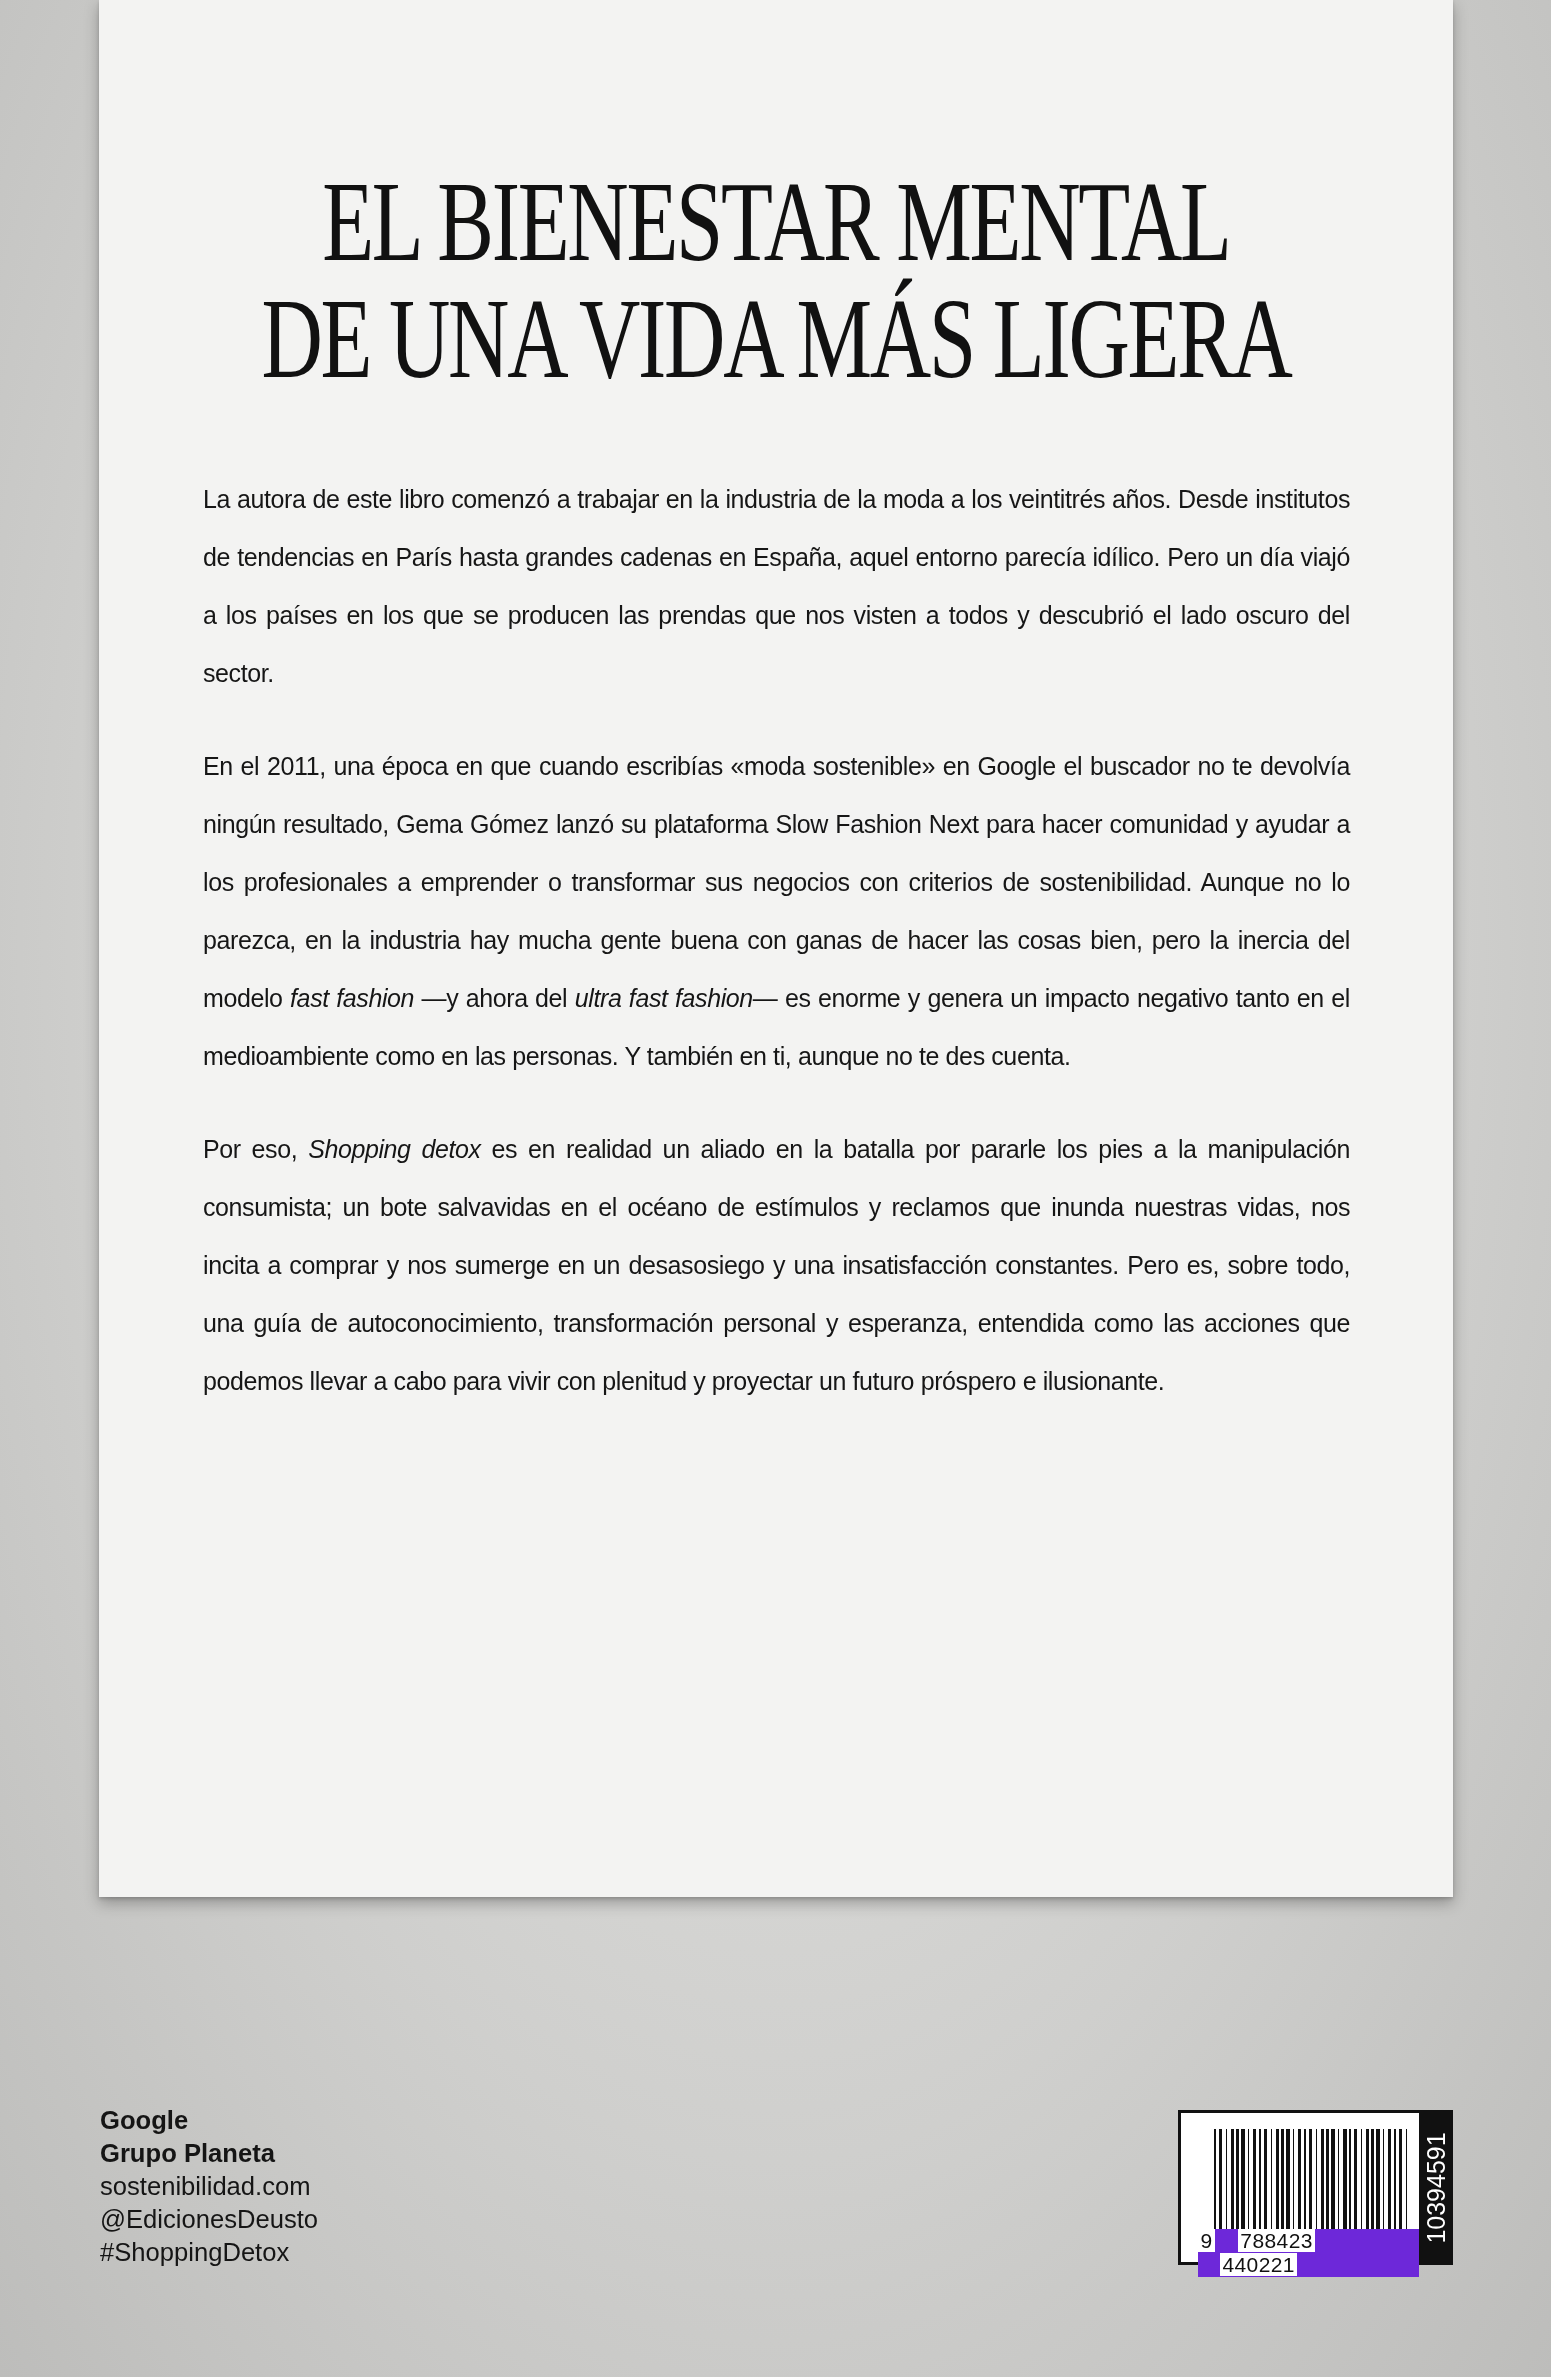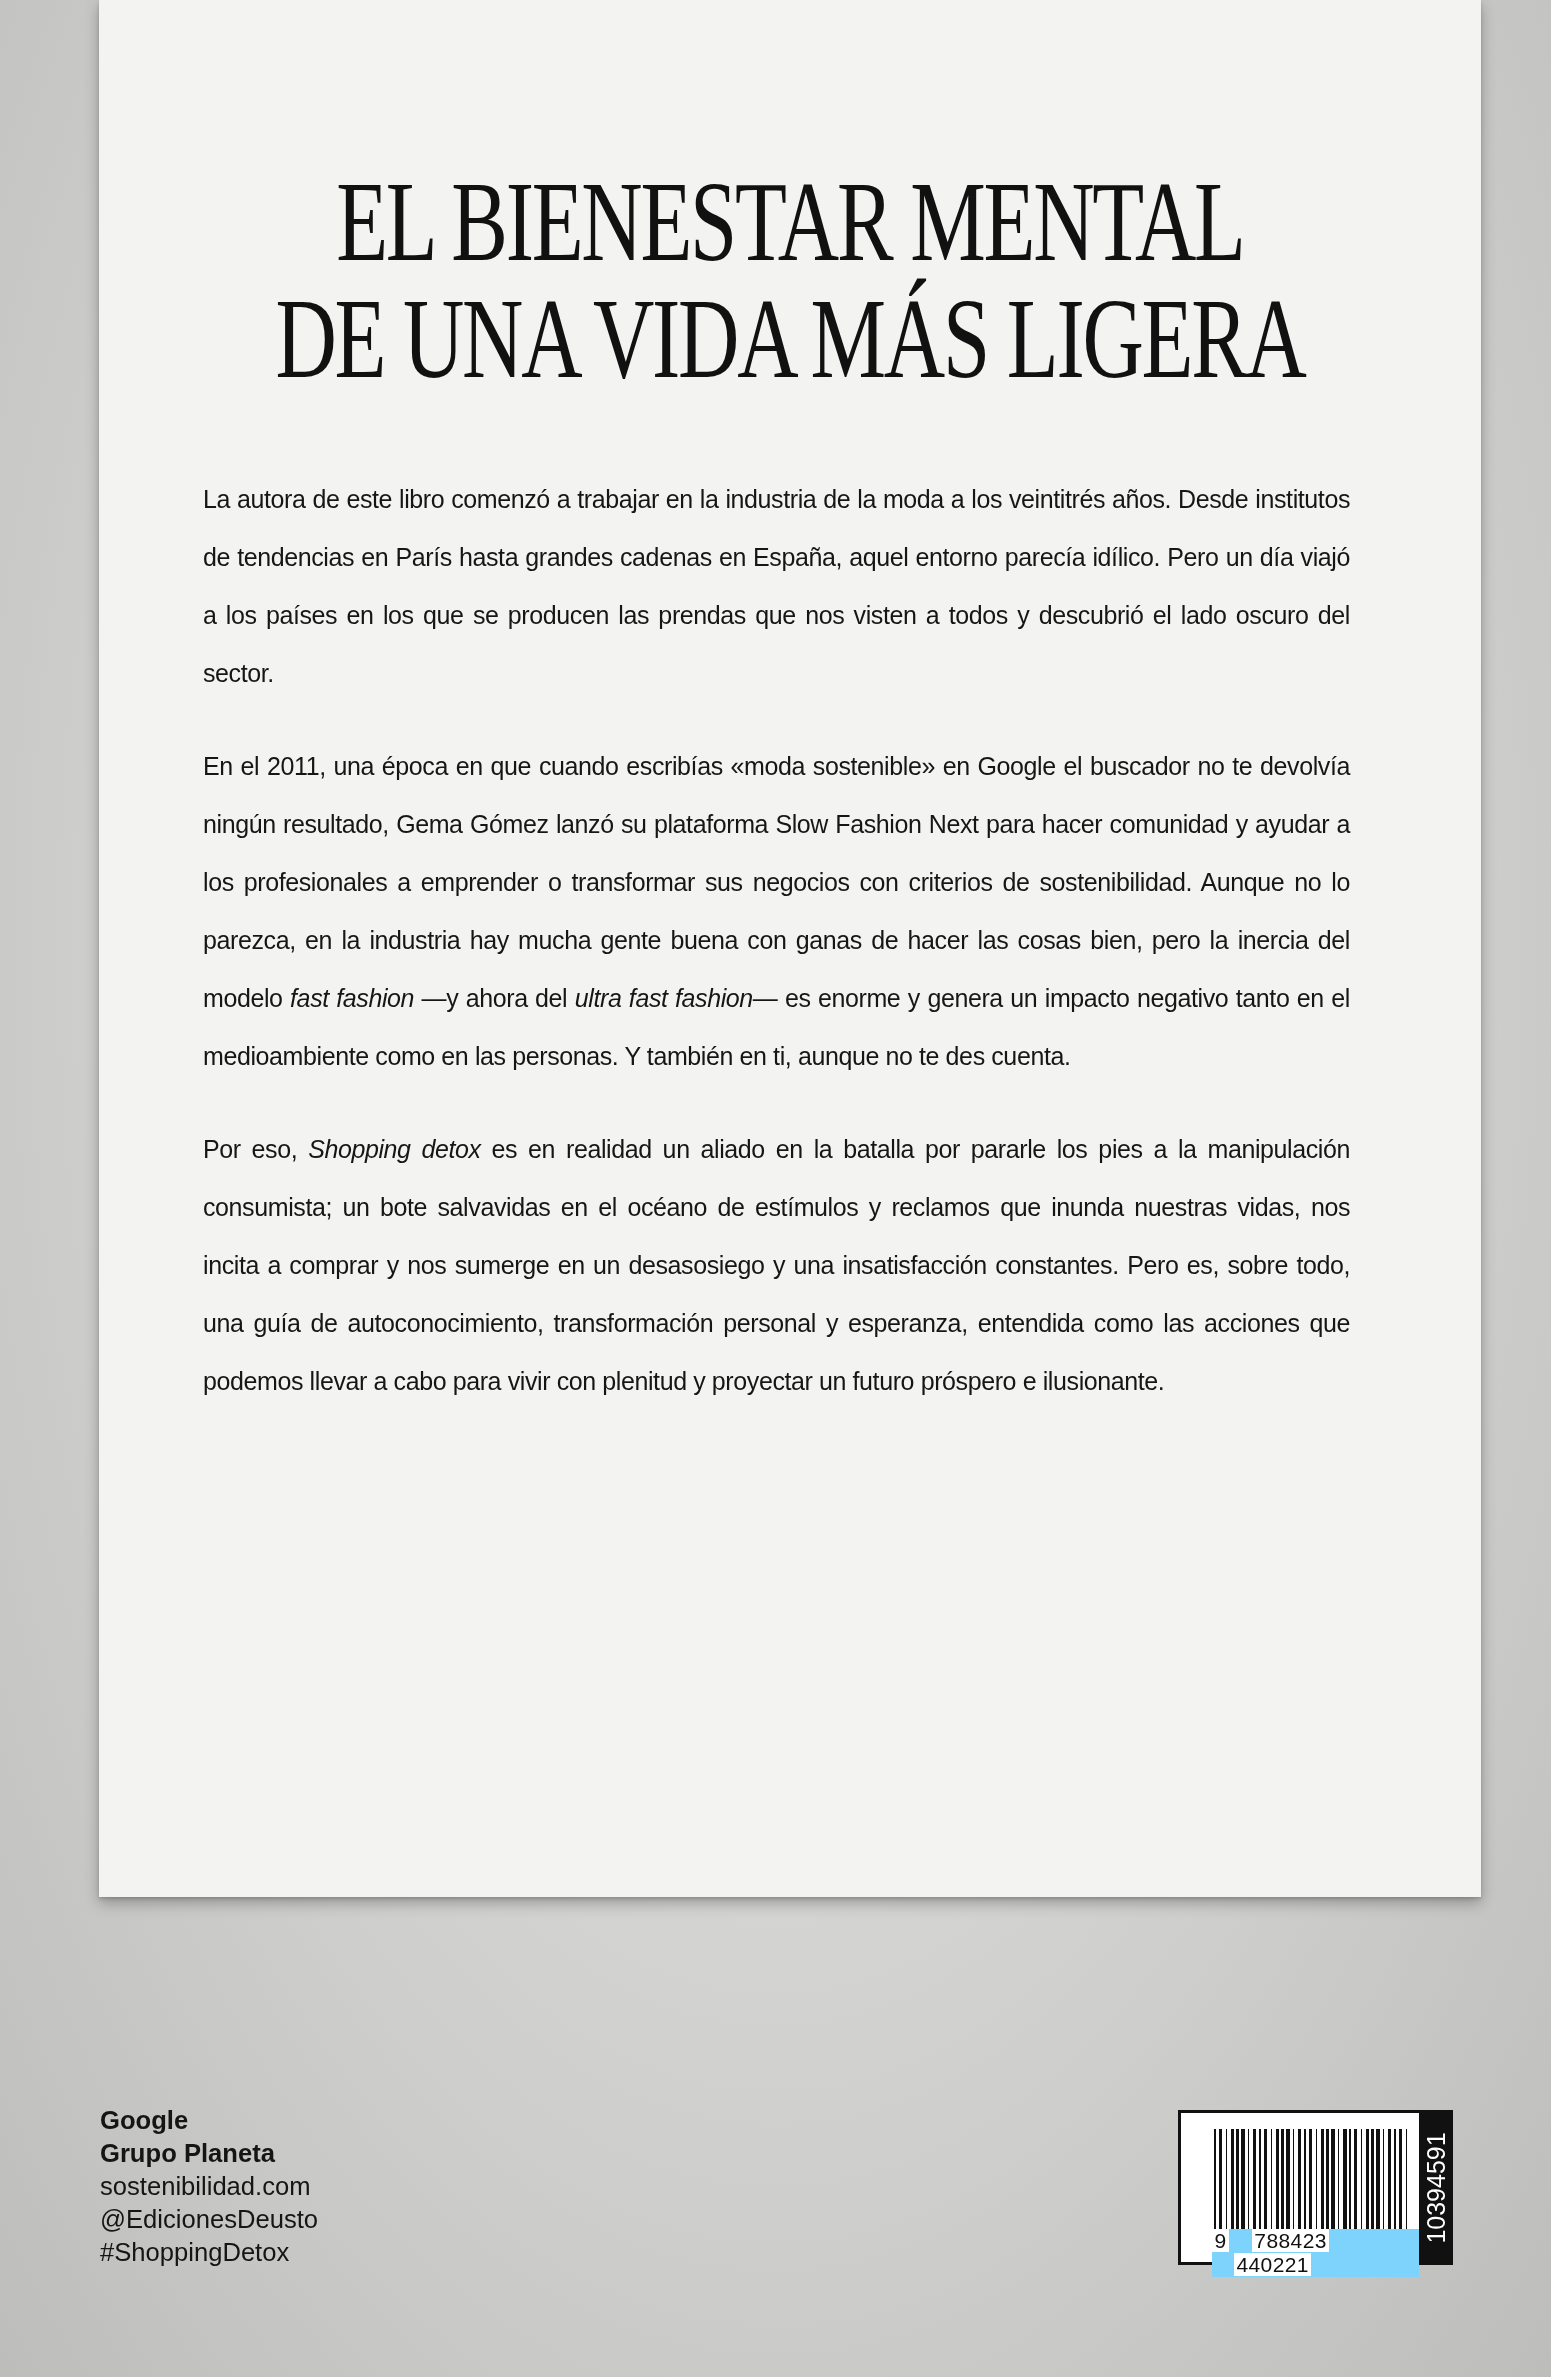--- a/index.html
+++ b/index.html
@@ -5,21 +5,20 @@
   html, body { margin: 0; padding: 0; }
   body {
     width: 1551px; height: 2377px; position: relative; overflow: hidden;
     background: radial-gradient(ellipse at 50% 40%, #e6e6e4 0%, #cfcfcd 60%, #bdbdbb 100%);
     font-family: "Liberation Sans", sans-serif;
   }
   .card {
     position: absolute; left: 99px; top: 0; width: 1354px; height: 1897px;
     background: #f3f3f2;
     box-shadow: 0 6.2px 14px rgba(0,0,0,0.28), 0 1.6px 3.1px rgba(0,0,0,0.15);
-    padding-left: 28px;
   }
   .title {
     position: absolute; left: 0; width: 100%; text-align: center;
     font-family: "Liberation Serif", serif; color: #111;
     font-size: 85px; letter-spacing: -2.3px;
     transform: scaleY(1.35); transform-origin: top center;
     margin: 0; line-height: 1; font-weight: normal;
   }
   .title.l1 { top: 164px; }
   .title.l2 { top: 281px; }
@@ -39,23 +38,22 @@
     background: #111; box-sizing: border-box;
   }
   .barcode .white {
     position: absolute; left: 3.1px; top: 3.1px; width: 238px; height: 149px; background: #fff;
   }
   .barcode .bars {
     position: absolute; left: 33px; top: 15.5px; width: 194px; height: 109px;
     background: repeating-linear-gradient(90deg, #111 0 2.3px, #fff 2.3px 4.7px, #111 4.7px 8.5px, #fff 8.5px 11.6px, #111 11.6px 13px, #fff 13px 17px, #111 17px 20px, #fff 20px 22.5px);
   }
   .barcode .digits {
-    position: absolute; left: 17px; top: 116px; font-size: 21px; color: #111; background: #7dd3fc;
+    position: absolute; left: 17px; top: 116px; font-size: 21px; color: #111; background: #6d28d9;
     letter-spacing: 0.4px;
-    margin-left: 14px;
   }
   .barcode .digits span { background: #fff; padding: 0 2.3px; }
   .barcode .code {
     position: absolute; right: 1.6px; top: 78px; width: 31px; color: #fff;
     font-size: 25px; transform: rotate(-90deg); transform-origin: center; white-space: nowrap;
     display: flex; justify-content: center; align-items: center; height: 0; right: 1.6px;
   }
 </style>
 </head>
 <body>

